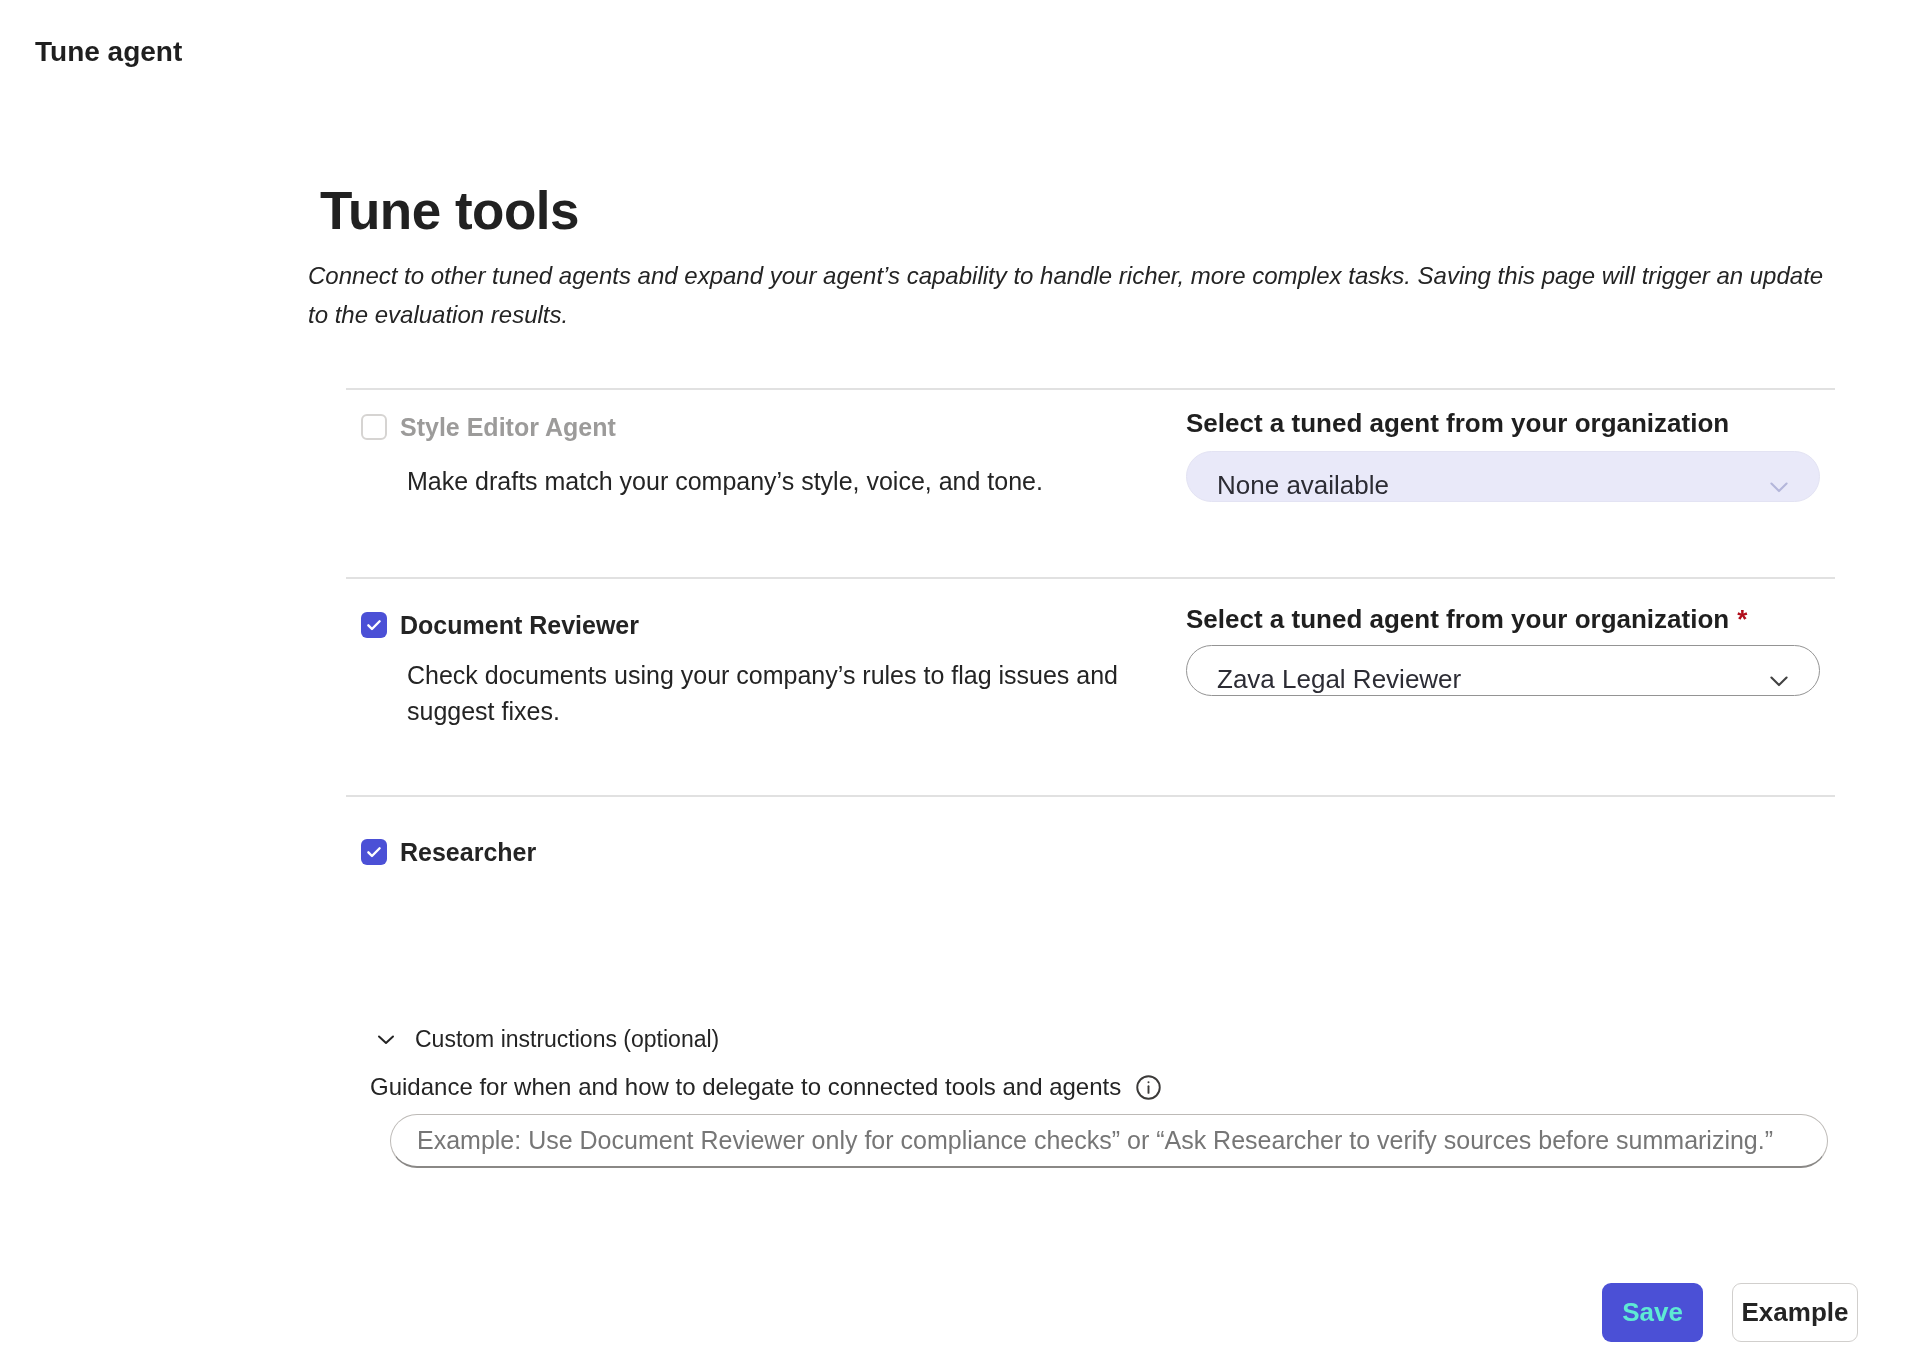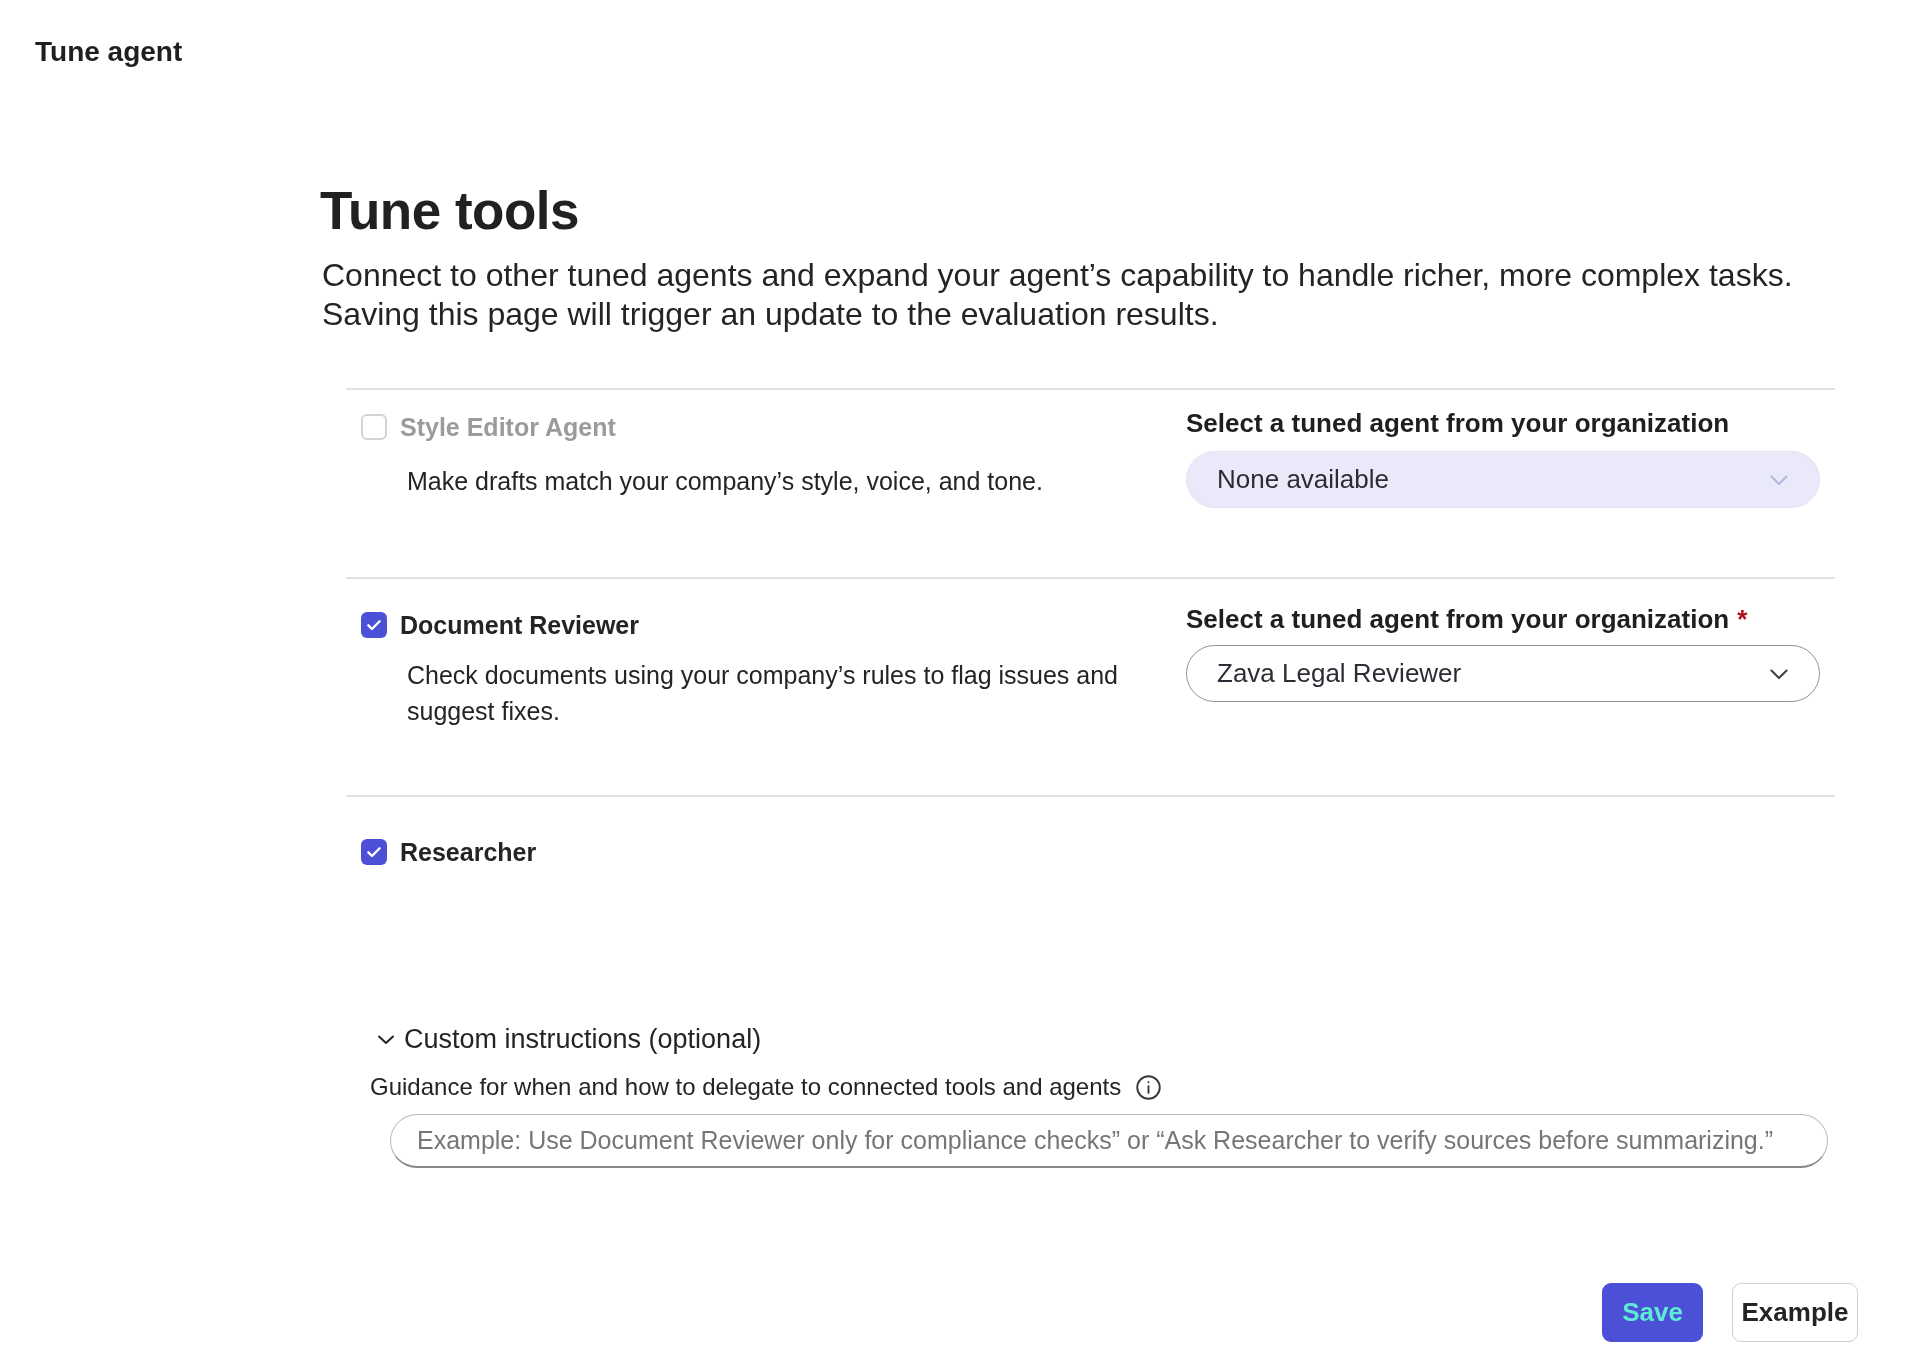--- a/index.html
+++ b/index.html
@@ -11,21 +11,21 @@
   }
   *{box-sizing:border-box;margin:0;padding:0;}
   html,body{background:#fff;}
   .page{
     position:relative;width:1919px;height:1359px;background:#ffffff;
     font-family:"Liberation Sans","DejaVu Sans",sans-serif;color:var(--text);
     overflow:hidden;
   }
   .app-title{position:absolute;left:35px;top:36px;font-size:28px;font-weight:700;color:#1f1f1f;}
   .page-title{position:absolute;left:320px;top:180px;font-size:53px;font-weight:700;letter-spacing:-0.5px;color:#212121;}
-  .page-desc{position:absolute;left:322px;top:256px;width:1530px;font-size:32px;line-height:39px;color:var(--text);}
+  .page-desc{position:absolute;left:308px;top:256px;width:1530px;font-size:24px;line-height:39px;color:var(--text);font-style:italic;}
   .divider{position:absolute;left:346px;width:1489px;height:2px;background:var(--divider);}
   .d1{top:388px;} .d2{top:577px;} .d3{top:795px;}
 
   .checkbox{
     position:absolute;width:26px;height:26px;border-radius:6px;
     display:flex;align-items:center;justify-content:center;cursor:pointer;
   }
   .checkbox.unchecked{background:#fff;border:2px solid #d6d4d2;}
   .checkbox.checked{background:var(--brand);}
   .cb1{left:361px;top:414px;}
@@ -42,33 +42,33 @@
   .ad1{left:407px;top:463px;}
   .ad2{left:407px;top:657px;width:775px;}
   .ad3{left:407px;top:886px;}
 
   .select-label{position:absolute;left:1186px;font-size:26px;font-weight:600;line-height:34px;color:#1f1f1f;}
   .sl1{top:406px;}
   .sl2{top:602px;}
   .req{color:#b10e1c;font-weight:600;margin-left:8px;}
 
   .dropdown{
-    position:absolute;left:1186px;width:634px;height:57px;border-radius:29px;
-    display:flex;align-items:center;cursor:pointer;
+    position:absolute;left:1186px;width:634px;height:51px;border-radius:29px;
+    display:flex;align-items:flex-end;cursor:pointer;
   }
   .dd1{top:451px;background:var(--disabled-dd-bg);border:1px solid #e3e3f3;}
   .dd2{top:645px;background:#fff;border:1.5px solid #949494;}
   .dropdown .value{padding-left:30px;font-size:26px;color:#2c2c34;flex:1;white-space:nowrap;overflow:hidden;}
   .dropdown .chev{margin-right:26px;flex:none;display:flex;}
   .chev-muted{color:#b4b6da;}
   .chev-dark{color:#424242;}
 
   .ci-toggle{
-    position:absolute;left:374px;top:1019px;display:flex;align-items:center;gap:6px;
-    font-size:27px;color:var(--text);cursor:pointer;height:40px;
+    position:absolute;left:374px;top:1019px;display:flex;align-items:center;gap:17px;
+    font-size:23px;color:var(--text);cursor:pointer;height:40px;
   }
   .ci-toggle .chev-ci{color:#242424;display:flex;}
 
   .guidance-row{
     position:absolute;left:370px;top:1068px;display:flex;align-items:center;gap:14px;
     font-size:24px;color:var(--text);height:38px;
   }
   .info-icon{display:flex;cursor:pointer;}
 
   .guidance-input{

